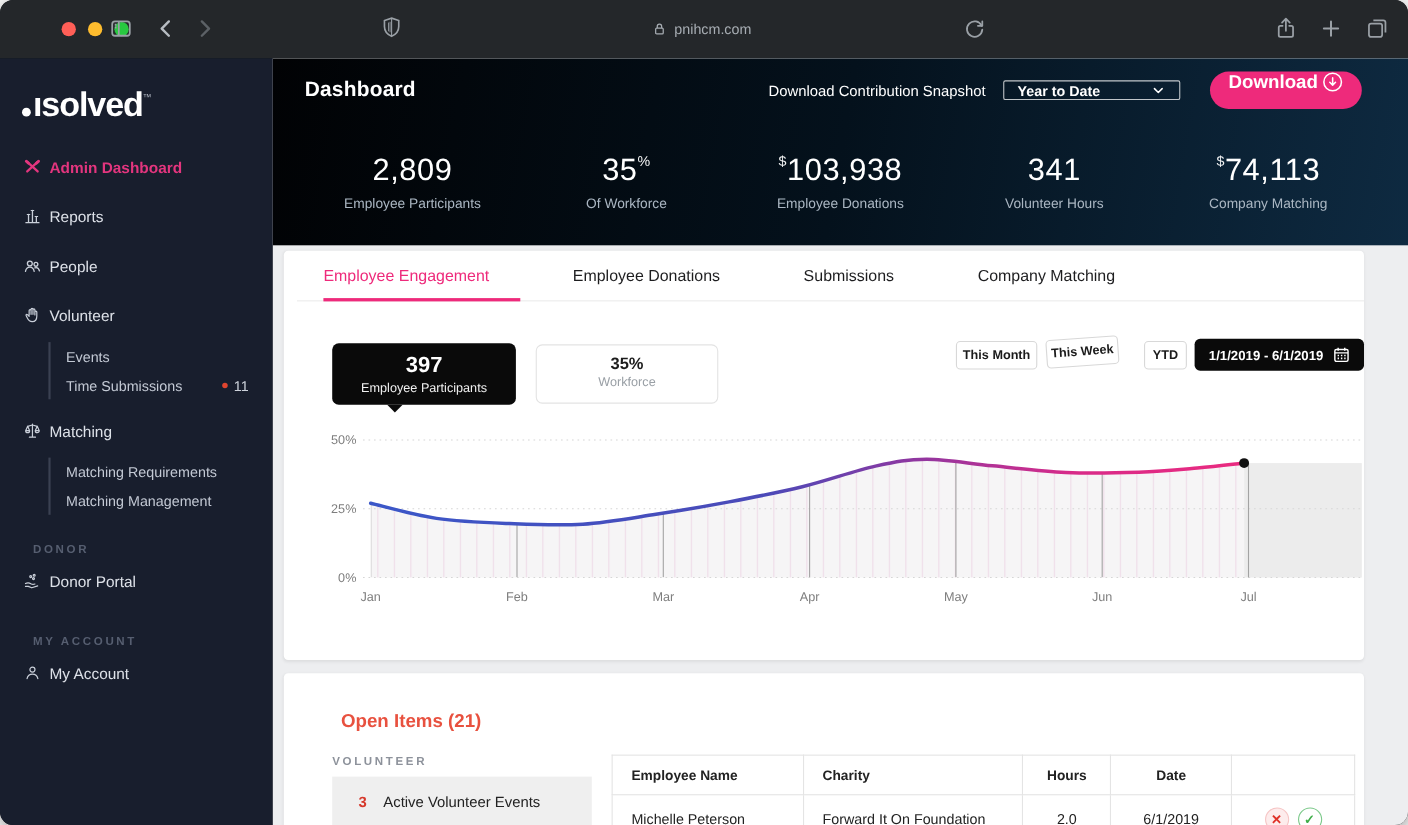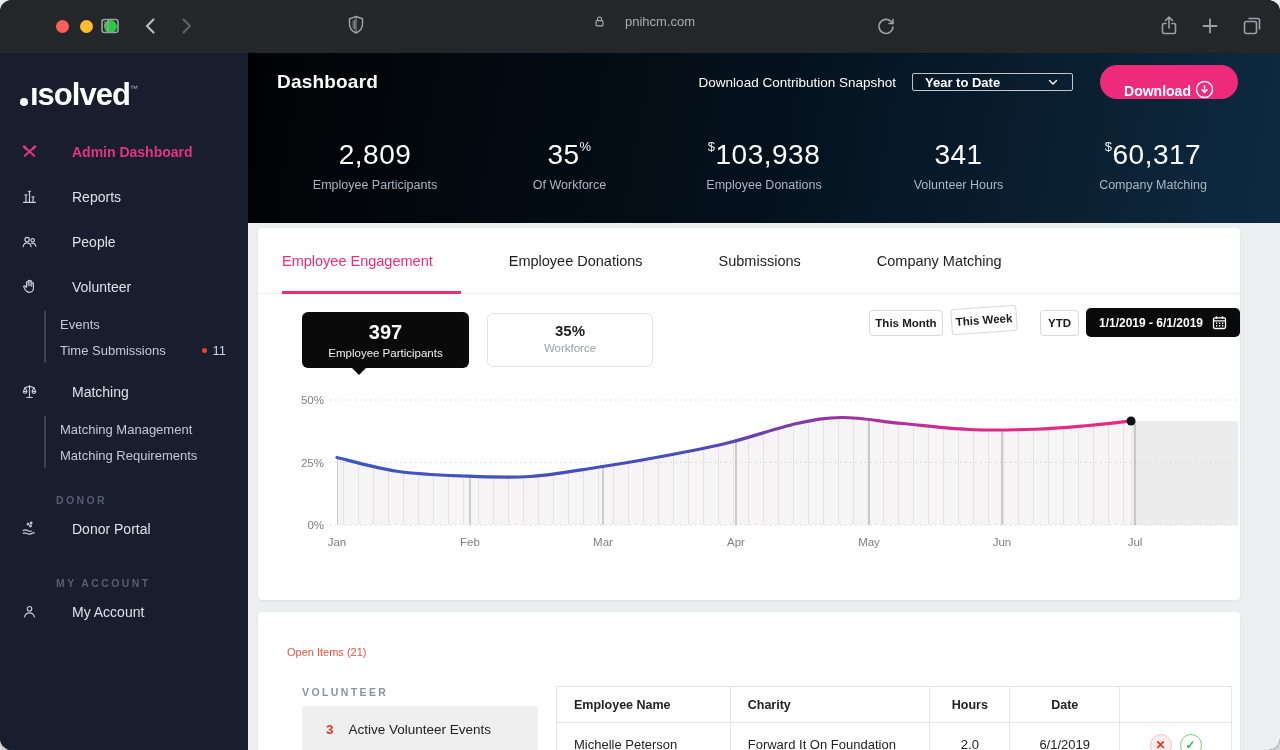--- a/index.html
+++ b/index.html
@@ -9,63 +9,63 @@
             background:#101318; box-shadow:0 4px 18px rgba(0,0,0,.45); }
 
   
   .chrome { position:absolute; top:0; left:0; right:0; height:53px; background:#24272a; }
   .tl { position:absolute; top:19.5px; width:13px; height:13px; border-radius:50%; }
   .tl.red { left:56px; background:#ff5f57; }
   .tl.yel { left:80px; background:#febc2e; }
   .tl.grn { left:104px; background:#28c840; }
   .chrome-ico { position:absolute; top:14px; width:24px; height:24px; color:#9aa0a6; }
   .chrome-ico svg { width:24px; height:24px; display:block; }
-  .url-box { position:absolute; top:14px; left:592px; height:24px; display:flex; gap:18px;
+  .url-box { position:absolute; top:14px; left:592px; height:24px; display:flex; align-items:center; gap:6px;
              color:#a7adb3; font-size:13px; }
 
   
   .sidebar { position:absolute; top:53px; left:0; width:248px; bottom:0; background:#181e2d; color:#dde1e8; }
   .logo { display:flex; align-items:center; padding:24px 0 0 20px; }
   .logo-dot { width:8px; height:8px; border-radius:50%; background:#fff; margin:14px 2px 0 0; }
   .logo-text { color:#fff; font-size:31px; font-weight:700; letter-spacing:-1px; }
   .logo-tm { color:#aeb4bf; font-size:8px; margin-top:-14px; }
   .nav { margin-top:16px; }
   .nav-item { display:flex; align-items:center; height:45px; padding-left:20px; cursor:pointer; }
   .nav-item .nico { width:19px; height:19px; flex:0 0 19px; }
   .nav-item .nico svg { width:19px; height:19px; display:block; }
-  .nav-item .nlabel { margin-left:33px; font-size:14px; color:#dde1e8; }
+  .nav-item .nlabel { margin-left:6px; font-size:14px; color:#dde1e8; }
   .nav-item.active .nlabel { color:#e3357e; font-weight:700; }
   .subnav { margin:2px 0 6px 44px; border-left:2px solid #3a4152; }
   .sub-item { display:flex; align-items:center; height:26px; padding-left:14px; font-size:13px; color:#c3c9d4; cursor:pointer; }
   .sub-badge { margin-left:auto; margin-right:22px; display:flex; align-items:center; gap:6px; font-size:13px; color:#cdd2db; }
   .sub-badge .dot { width:5px; height:5px; border-radius:50%; background:#e0452f; }
-  .sec-label { padding-left:56px; font-size:10.5px; letter-spacing:2.4px; color:#565e70; font-weight:700; margin-top:26px; }
+  .sec-label { padding-left:30px; font-size:10.5px; letter-spacing:2.4px; color:#565e70; font-weight:700; margin-top:26px; }
 
   
   .main { position:absolute; top:53px; left:248px; right:0; bottom:0; background:#edeef0; overflow:hidden; }
   .mhead { position:absolute; top:0; left:0; width:1032px; height:170px;
            background:linear-gradient(100deg,#010204 0%,#04111c 50%,#0e2a41 100%); }
   .mhead-top { position:absolute; top:12px; left:29px; right:42px; height:34px; display:flex; align-items:center; }
   .mtitle { color:#fff; font-size:19px; font-weight:700; letter-spacing:.2px; }
   .snapshot { margin-left:auto; color:#fff; font-size:13.5px; }
   .period-select { margin-left:16px; width:161px; height:18px; border:1px solid rgba(255,255,255,.75); border-radius:2px;
                    display:flex; align-items:center; padding:0 12px; color:#fff; font-size:13px; font-weight:600; cursor:pointer; }
   .period-select svg { margin-left:auto; width:14px; height:14px; }
   .dl-btn { margin-left:27px; width:138px; height:34px; border-radius:17px; background:#ee2a7b; display:flex;
-            align-items:flex-end; justify-content:center; gap:4px; color:#fff; font-size:14px; font-weight:700; cursor:pointer; }
+            align-items:flex-start; justify-content:center; gap:4px; color:#fff; font-size:17px; font-weight:700; cursor:pointer; }
   .stats { position:absolute; top:86px; left:30px; right:30px; display:flex; justify-content:space-between; }
   .stat { width:194px; text-align:center; color:#fff; }
   .stat .val { font-size:28px; font-weight:400; letter-spacing:.5px; }
   .stat .pre, .stat .suf { font-size:13px; vertical-align:13px; opacity:.95; }
   .stat .lbl { margin-top:7px; font-size:12.5px; color:#aab6c2; }
 
   
   .card { position:absolute; left:10px; width:982px; background:#fff; border-radius:4px; box-shadow:0 1px 3px rgba(0,0,0,.07); }
   .card1 { top:175px; height:372px; }
-  .tabs { position:absolute; top:0; left:0; right:0; height:66px; border-bottom:1px solid #ececec;
+  .tabs { position:absolute; top:0; left:12px; right:0; height:46px; border-bottom:1px solid #ececec;
           display:flex; align-items:center; padding-left:24px; gap:48px; }
   .tab { position:relative; height:100%; display:flex; align-items:center; padding-right:28px;
          font-size:14.5px; font-weight:500; color:#1d1d1f; cursor:pointer; white-space:nowrap; }
   .tab.active { color:#ee2a7b; }
   .tab.active::after { content:""; position:absolute; left:0; right:0; bottom:-1px; height:3px; background:#ee2a7b; }
   .chip-black { position:absolute; left:44px; top:84px; width:167px; height:56px; background:#0a0a0a; border-radius:6px;
                 color:#fff; text-align:center; padding-top:9px; cursor:pointer; }
   .chip-black::after { content:""; position:absolute; left:50px; bottom:-7px; border:7px solid transparent; border-top-color:#0a0a0a; border-bottom:none; }
   .chip-black .cv { font-size:20px; font-weight:700; }
   .chip-black .cl { font-size:11.5px; margin-top:3px; color:#f0f0f0; }
@@ -78,21 +78,21 @@
   .fbtn.month { left:611px; top:82px; width:74px; }
   .fbtn.week  { left:693px; top:79px; width:66px; transform:rotate(-4deg); }
   .fbtn.ytd   { left:782px; top:82px; width:39px; }
   .date-pill { position:absolute; left:828px; top:80px; width:154px; height:29px; background:#0a0a0a; border-radius:5px;
                display:flex; align-items:center; justify-content:center; gap:9px; color:#fff; font-size:12px; font-weight:700; cursor:pointer; }
   #eng-chart { position:absolute; left:40px; top:160px; }
   #eng-chart text { font-family:"Liberation Sans",sans-serif; font-size:11.5px; fill:#7e7e7e; }
 
   
   .card2 { top:559px; height:195px; }
-  .oi-title { position:absolute; left:29px; top:34px; font-size:11px; color:#e8513f; font-weight:400; }
+  .oi-title { position:absolute; left:52px; top:34px; font-size:17px; color:#e8513f; font-weight:700; }
   .oi-group { position:absolute; left:44px; top:74px; font-size:10.5px; letter-spacing:2.4px; color:#8d929b; font-weight:700; }
   .oi-item { position:absolute; left:44px; top:94px; width:236px; height:46px; background:#efefef;
              display:flex; align-items:center; padding-left:24px; gap:15px; font-size:13.5px; cursor:pointer; }
   .oi-item .cnt { color:#d6392c; font-weight:700; }
   .oi-item .txt { color:#222; }
   .oi-table { position:absolute; left:298px; top:74px; width:676px; border-collapse:collapse; background:#fff; }
   .oi-table th, .oi-table td { border:1px solid #e4e4e4; font-size:13px; color:#222; }
   .oi-table th { height:36px; font-size:12.5px; font-weight:700; text-align:left; padding-left:17px; }
   .oi-table th.c, .oi-table td.c { text-align:center; padding-left:0; }
   .oi-table td { height:44px; padding-left:17px; }
@@ -225,24 +225,24 @@
         <span class="nico">
           <svg viewBox="0 0 24 24" fill="none" stroke="#c9cfd9" stroke-width="1.4" stroke-linecap="round" stroke-linejoin="round">
               <path d="M12 4.5V19M8.5 19.5h7M6.5 7l5.5-1.5L17.5 7"></path>
               <path d="M6.5 7l-2.3 5h4.6L6.5 7zM4.2 12a2.3 2.3 0 004.6 0M17.5 7l-2.3 5h4.6L17.5 7zM15.2 12a2.3 2.3 0 004.6 0"></path>
             </svg>
         </span>
         <span class="nlabel">Matching</span>
       </div>
       <div class="subnav">
         <div class="sub-item">
+          <span>Matching Requirements</span>
+        </div>
+        <div class="sub-item">
           <span>Matching Management</span>
-        </div>
-        <div class="sub-item">
-          <span>Matching Requirements</span>
         </div>
       </div>
 
       <div class="sec-label">DONOR</div>
       <div class="nav-item">
         <span class="nico">
           <svg viewBox="0 0 24 24" fill="none" stroke="#c9cfd9" stroke-width="1.4" stroke-linecap="round" stroke-linejoin="round">
               <circle cx="10" cy="6.5" r="1.1"></circle>
               <circle cx="14" cy="5" r="1.1"></circle>
               <circle cx="13.2" cy="8.8" r="1.1"></circle>
@@ -295,21 +295,21 @@
         </div>
         <div class="stat">
           <div class="val"><span class="pre">$</span><span>103,938</span></div>
           <div class="lbl">Employee Donations</div>
         </div>
         <div class="stat">
           <div class="val">341</div>
           <div class="lbl">Volunteer Hours</div>
         </div>
         <div class="stat">
-          <div class="val"><span class="pre">$</span><span>60,317</span></div>
+          <div class="val"><span class="pre">$</span><span>74,113</span></div>
           <div class="lbl">Company Matching</div>
         </div>
       </div>
     </div>
 
     <div class="card card1">
       <div class="tabs">
         <div class="tab active">
             <span>Employee Engagement</span>
           </div>

